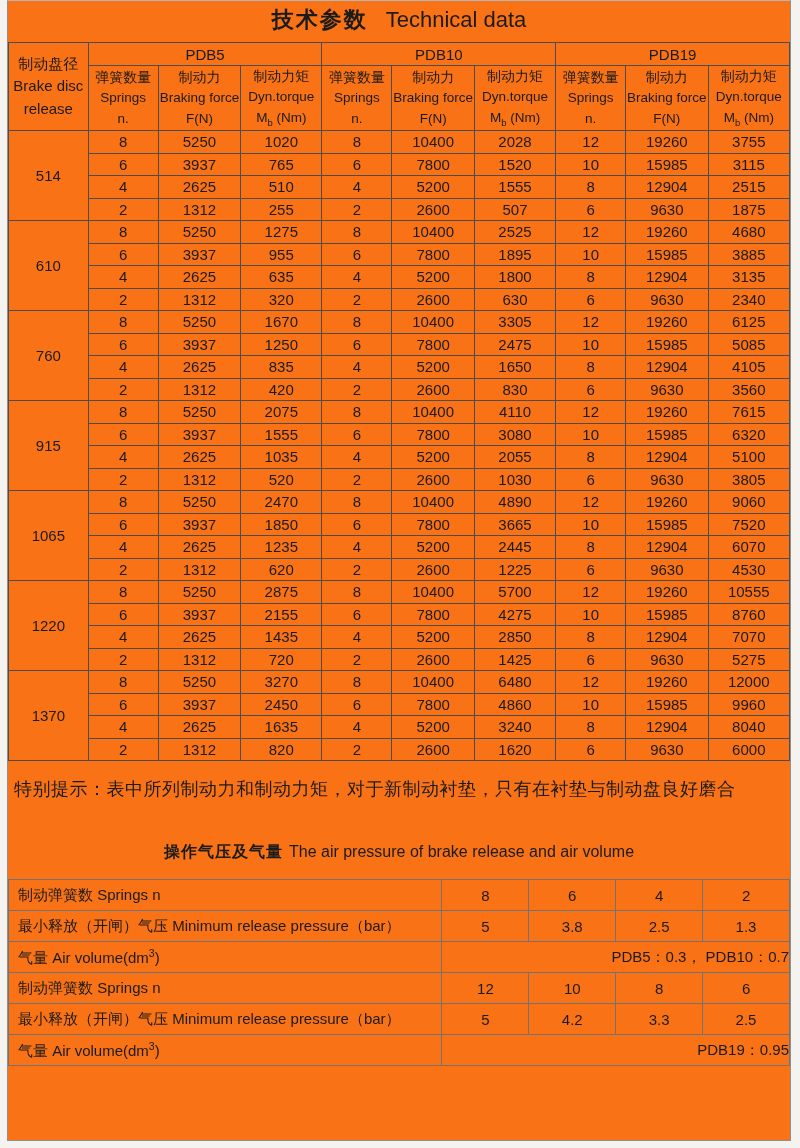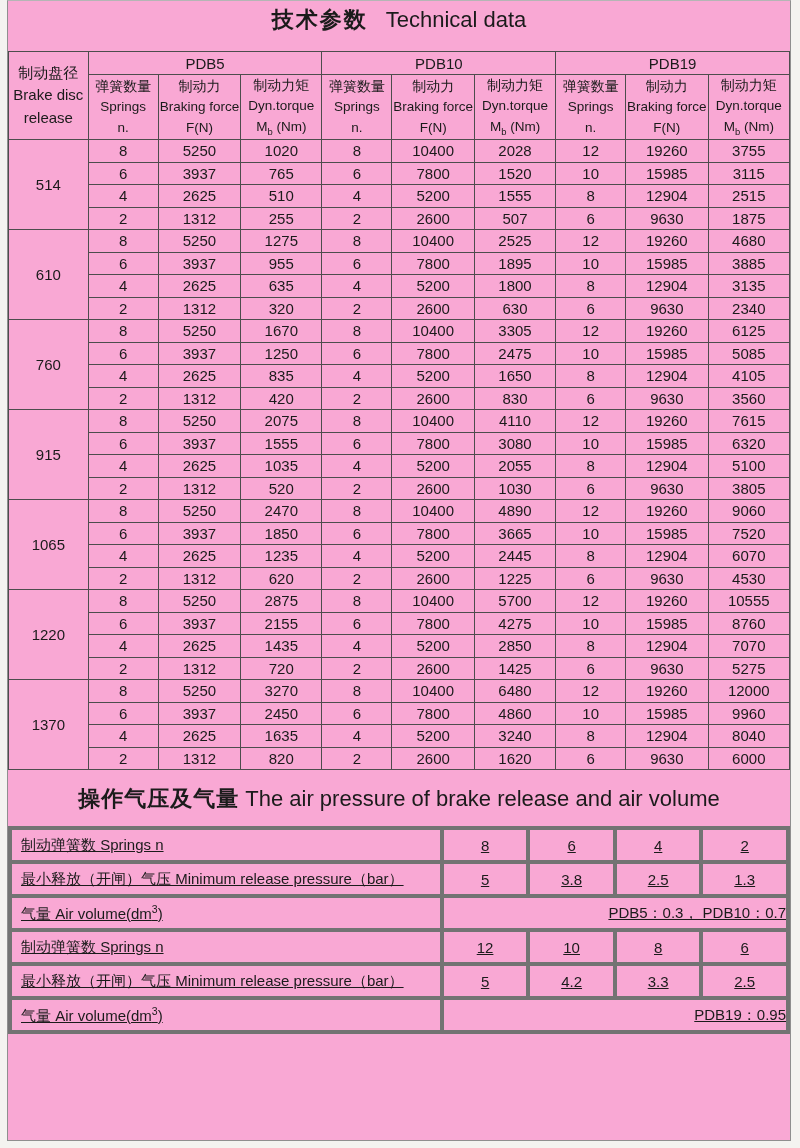--- a/index.html
+++ b/index.html
@@ -6,39 +6,39 @@
   body{
     width:800px;height:1148px;
     background:#f4f3f0;
     font-family:"Liberation Sans","DejaVu Sans",sans-serif;
     color:#1b1b1b;
     -webkit-font-smoothing:antialiased;
   }
   .page-frame{
     position:absolute;left:7px;top:0;
     width:784px;height:1141px;
-    background:#f9a8d4;
+    background:#f97316;
     border:1px solid #8f8f8f;
     border-top-color:#b5b5b5;
     box-sizing:border-box;
     overflow:hidden;
   }
   
   .main-title{
     text-align:center;
     padding-top:5px;
     font-size:22px;
     line-height:28px;
     white-space:nowrap;
   }
   .main-title .zh{font-weight:bold;letter-spacing:2px;}
   .main-title .en{margin-left:18px;font-weight:normal;}
   
   table{border-collapse:collapse;table-layout:fixed;}
-  .tech{width:100%;margin-top:17px;}
+  .tech{width:100%;margin-top:8px;}
   .tech th,.tech td{
     border:1px solid #4d4d4d;
     text-align:center;
     vertical-align:middle;
     padding:0;
     overflow:hidden;
   }
   .tech thead th{font-weight:normal;}
   .tech .product-row th{height:22px;font-size:15px;}
   .tech .sub-th{height:64px;font-size:13.5px;line-height:1.5;}
@@ -50,35 +50,34 @@
   sup{font-size:70%;}
   
   .notes{margin:13px 6px 0 6px;}
   .notes .zh{font-size:18px;line-height:31px;letter-spacing:0.5px;}
   .notes .zh.indent{padding-left:84px;}
   .notes .en{font-size:17.5px;line-height:34px;}
   .notes .en.indent{padding-left:103px;}
   
   .air-title{
     text-align:center;
-    margin-top:16px;
-    font-size:22px;
+    margin-top:34px;
+    font-size:16px;
     line-height:26px;
     white-space:nowrap;
   }
   .air-title .zh{font-weight:bold;letter-spacing:1px;}
   .air-title .en{font-weight:normal;margin-left:6px;}
   .air{width:100%;margin-top:14px;}
   .air td{
-    border:4px solid #737373;
+    border:1px solid #737373;
     height:30px;
     font-size:15px;
     vertical-align:middle;
     padding:0;
-    text-decoration:underline;
   }
   .air td.lbl{text-align:left;padding-left:9px;}
   .air td.val{text-align:center;}
   .air td.spanval{text-align:right;padding-left:12px;}
 </style>
 </head>
 <body>
 
 <div class="page-frame">
 
@@ -471,20 +470,21 @@
           <td>2600</td>
           <td>1620</td>
           <td>6</td>
           <td>9630</td>
           <td>6000</td>
         </tr>
       </tbody>
   </table>
 
   <div class="notes">
+    <div class="zh">特别提示：表中所列制动力和制动力矩，对于新制动衬垫，只有在衬垫与制动盘良好磨合</div>
   </div>
 
   <div class="air-title">
     <span class="zh">操作气压及气量</span><span class="en">The air pressure of brake release and air volume</span>
   </div>
 
   <table class="air">
     <colgroup>
       <col style="width:55.5%">
       <col style="width:11.125%">

